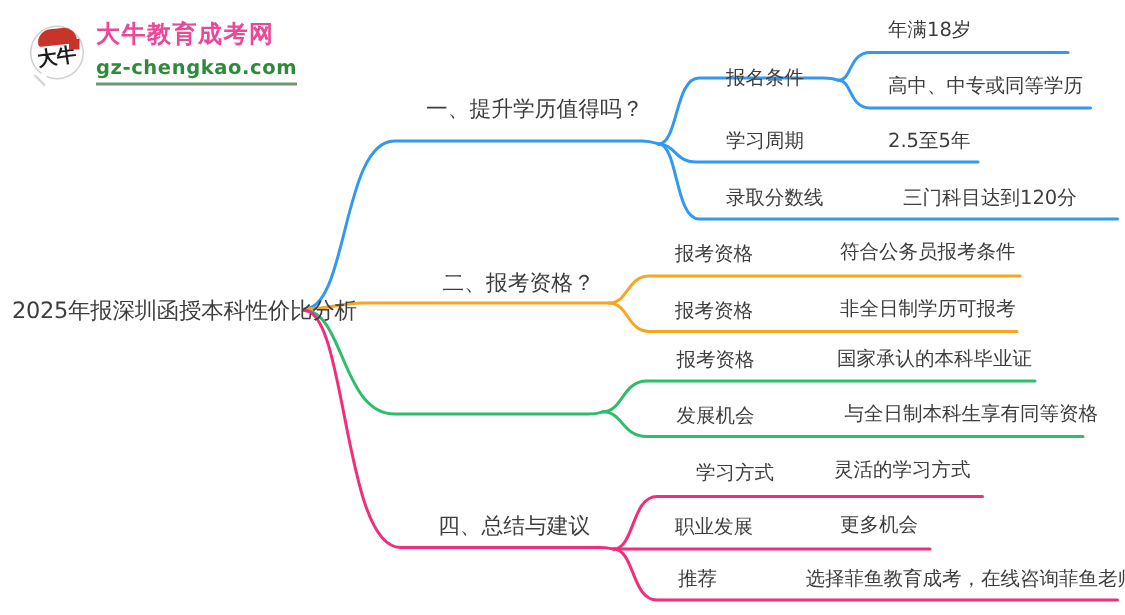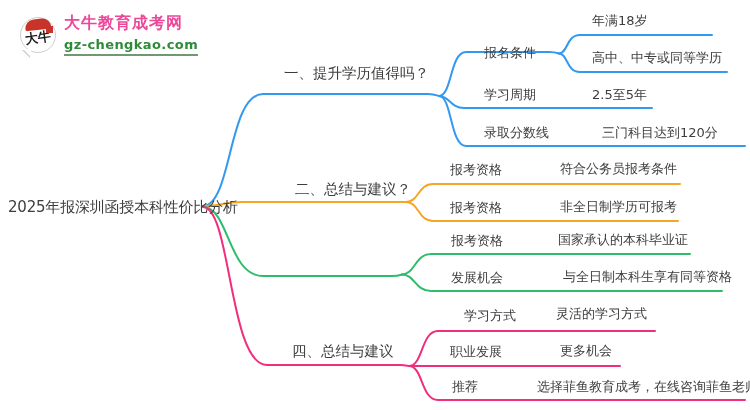--- a/index.html
+++ b/index.html
@@ -73,21 +73,21 @@
 
   <div class="node topic" style="left:284px;top:64px;">一、提升学历值得吗？</div>
   <div class="node sub" style="left:484px;top:45px;">报名条件</div>
   <div class="node leaf" style="left:592px;top:13px;">年满18岁</div>
   <div class="node leaf" style="left:592px;top:50px;">高中、中专或同等学历</div>
   <div class="node sub" style="left:484px;top:87px;">学习周期</div>
   <div class="node leaf" style="left:592px;top:87px;">2.5至5年</div>
   <div class="node sub" style="left:484px;top:125px;">录取分数线</div>
   <div class="node leaf" style="left:602px;top:125px;">三门科目达到120分</div>
 
-  <div class="node topic" style="left:295px;top:180px;">二、总结与建议？</div>
+  <div class="node topic" style="left:295px;top:180px;">二、报考资格？</div>
   <div class="node sub" style="left:450px;top:162px;">报考资格</div>
   <div class="node leaf" style="left:560px;top:161px;">符合公务员报考条件</div>
   <div class="node sub" style="left:450px;top:200px;">报考资格</div>
   <div class="node leaf" style="left:560px;top:199px;">非全日制学历可报考</div>
 
   <div class="node sub" style="left:451px;top:233px;">报考资格</div>
   <div class="node leaf" style="left:558px;top:232px;">国家承认的本科毕业证</div>
   <div class="node sub" style="left:451px;top:270px;">发展机会</div>
   <div class="node leaf" style="left:563px;top:269px;">与全日制本科生享有同等资格</div>
 

